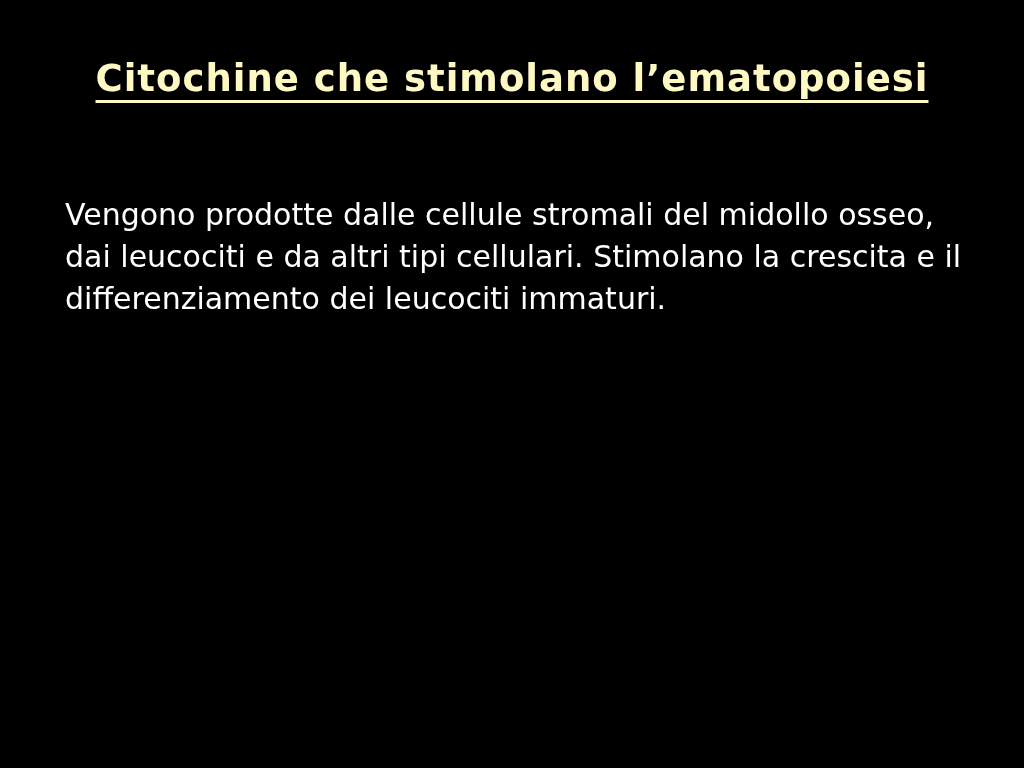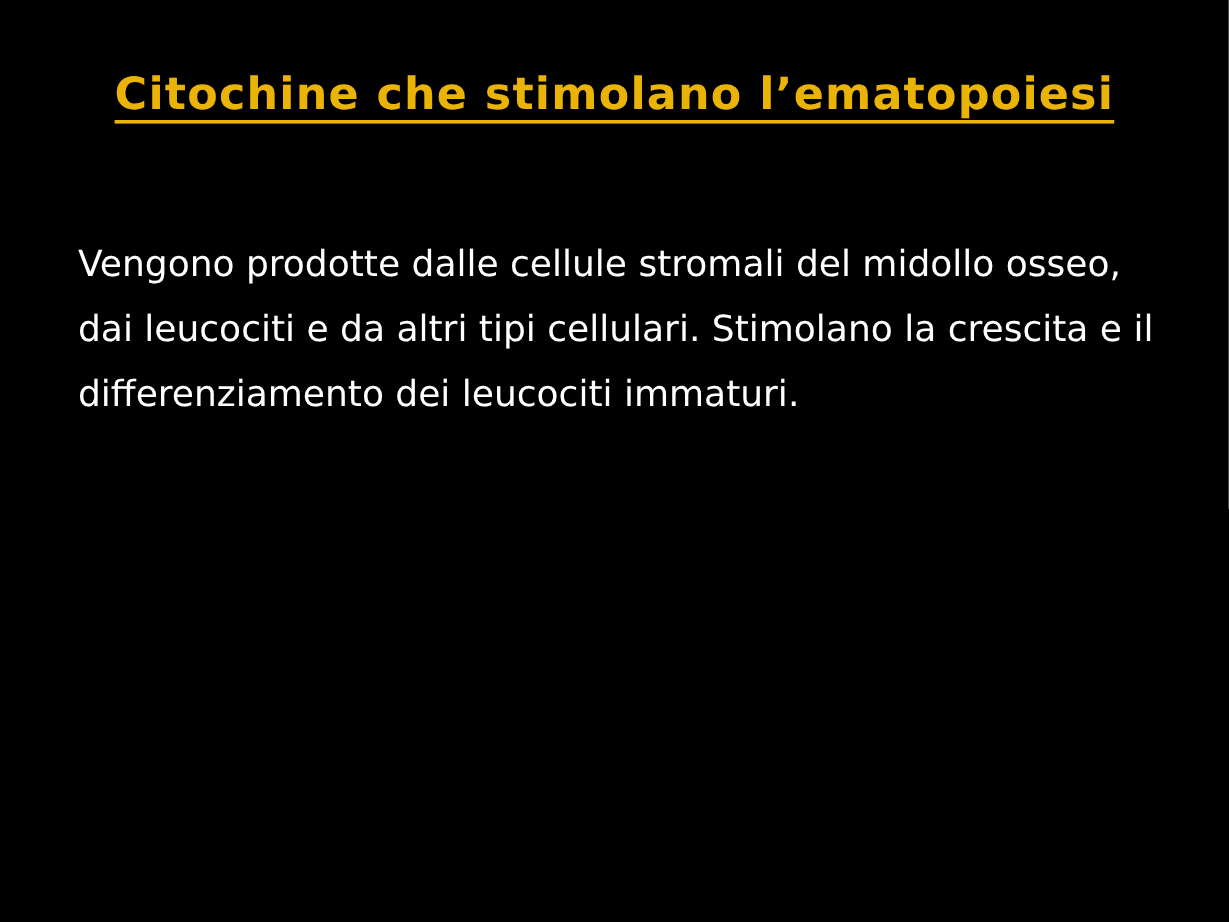--- a/index.html
+++ b/index.html
@@ -17,41 +17,41 @@
     background: #000000;
     font-family: "DejaVu Sans", "Liberation Sans", sans-serif;
   }
 
   .slide-title {
     position: absolute;
     top: 57px;
     left: 0;
     width: 1024px;
     text-align: center;
-    color: #eab308;
+    color: #fef9c3;
     font-size: 37px;
     font-weight: bold;
     letter-spacing: 1px;
   }
 
   .slide-title .title-text {
     display: inline-block;
     text-decoration: underline;
     text-decoration-thickness: 3px;
     text-underline-offset: 9px;
   }
 
   .body-block {
     position: absolute;
     left: 65px;
     top: 194px;
     width: 910px;
     color: #FFFFFF;
     font-size: 30px;
-    line-height: 54px;
+    line-height: 42px;
     font-weight: normal;
   }
 
   .paragraph-nb {
     margin-top: 62px;
   }
 
   .nb-underlined {
     text-decoration: underline;
     text-decoration-thickness: 2px;

